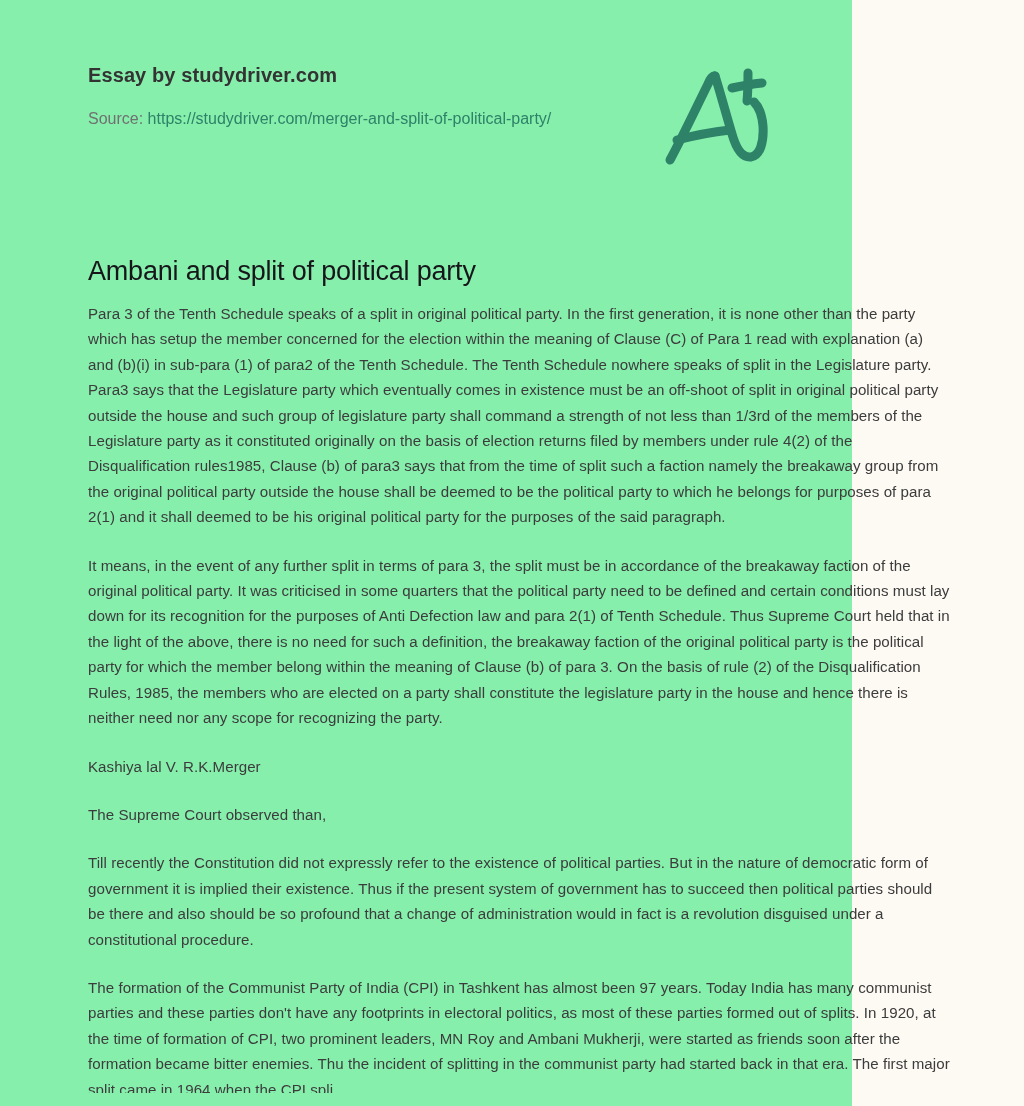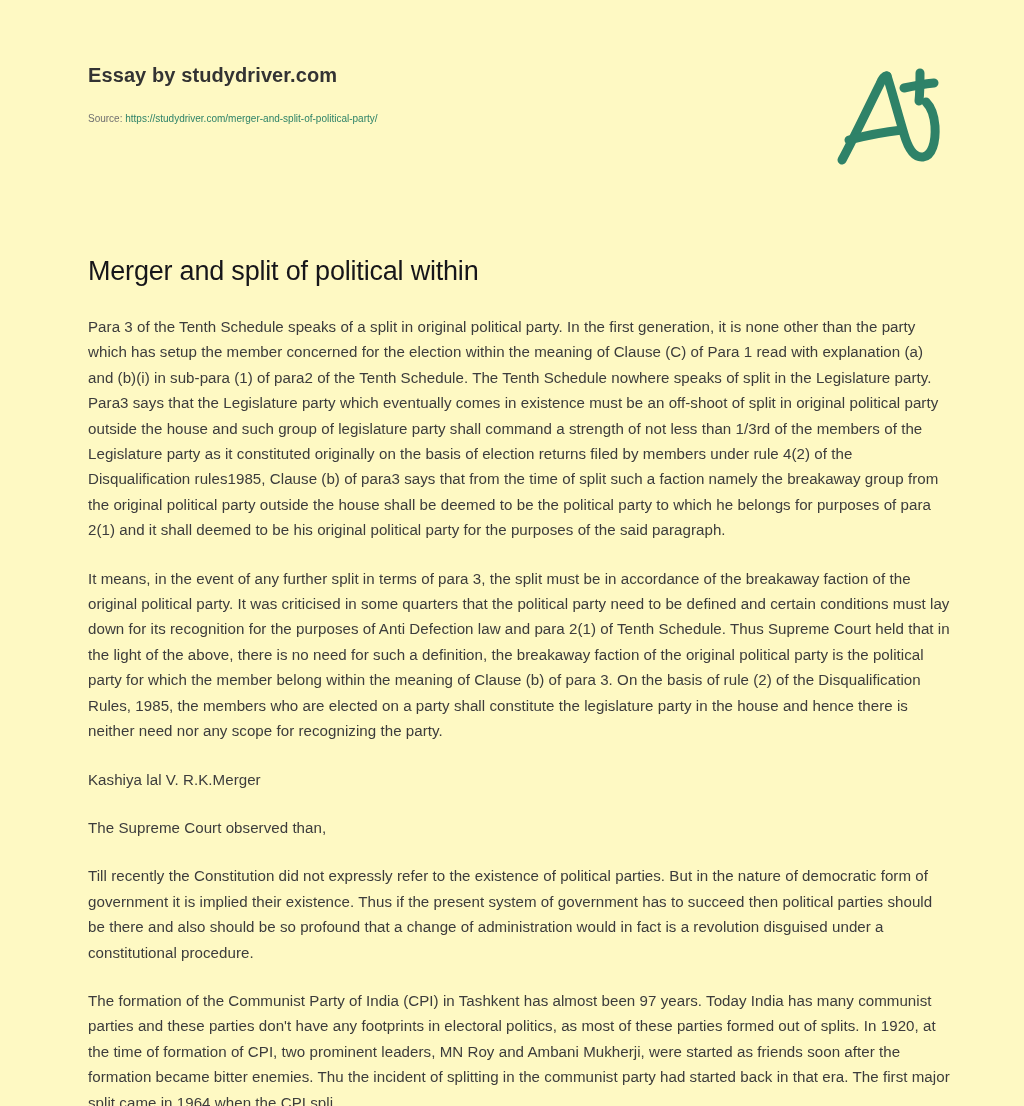--- a/index.html
+++ b/index.html
@@ -10,23 +10,23 @@
   body {
     width: 1024px;
     height: 1106px;
     background: #fdf9f3;
     font-family: "Liberation Sans", sans-serif;
     overflow: hidden;
     position: relative;
   }
 
   .page {
-    width: 1024px;
+    width: 852px;
     height: 1106px;
-    background: #fef9c3;
+    background: #86efac;
     position: relative;
     padding: 0;
   }
 
   
   .header {
     position: absolute;
     left: 88px;
     top: 62px;
     width: 848px;
@@ -36,21 +36,21 @@
     font-size: 20px;
     font-weight: bold;
     color: #333333;
     letter-spacing: 0.1px;
     line-height: 26px;
     margin: 0;
     padding: 0;
   }
   .source-line {
     margin-top: 21px;
-    font-size: 10px;
+    font-size: 16px;
     line-height: 20px;
     color: #707070;
     white-space: nowrap;
   }
   .source-url {
     color: #2e8268;
     text-decoration: none;
   }
 
   
@@ -74,21 +74,21 @@
     color: #16161a;
     line-height: 36px;
     letter-spacing: -0.2px;
     margin: 0;
   }
 
   
   .body-copy {
     position: absolute;
     left: 88px;
-    top: 314px;
+    top: 301px;
     width: 862px;
     height: 792px;
     overflow: hidden;
   }
   .body-copy p {
     margin: 0 0 23px 0;
     font-size: 15.1px;
     line-height: 25.4px;
     color: #3c3c3c;
     text-align: left;
@@ -119,21 +119,21 @@
 
         <path d="M21 78 C 36 74, 56 70, 74 68" stroke-width="9"></path>
 
         <path d="M76 26 C 85 24, 96 22, 106 21" stroke-width="9"></path>
 
         <path d="M92 11 C 92 20, 92 30, 91 39" stroke-width="9"></path>
       </g>
     </svg>
   </div>
 
-  <h1 class="doc-title">Merger and split of political within</h1>
+  <h1 class="doc-title">Ambani and split of political party</h1>
 
   <div class="body-copy">
     <p>Para 3 of the Tenth Schedule speaks of a split in original political party. In the first generation, it is none other than the party which has setup the member concerned for the election within the meaning of Clause (C) of Para 1 read with explanation (a) and (b)(i) in sub-para (1) of para2 of the Tenth Schedule. The Tenth Schedule nowhere speaks of split in the Legislature party. Para3 says that the Legislature party which eventually comes in existence must be an off-shoot of split in original political party outside the house and such group of legislature party shall command a strength of not less than 1/3rd of the members of the Legislature party as it constituted originally on the basis of election returns filed by members under rule 4(2) of the Disqualification rules1985, Clause (b) of para3 says that from the time of split such a faction namely the breakaway group from the original political party outside the house shall be deemed to be the political party to which he belongs for purposes of para 2(1) and it shall deemed to be his original political party for the purposes of the said paragraph.</p>
     <p>It means, in the event of any further split in terms of para 3, the split must be in accordance of the breakaway faction of the original political party. It was criticised in some quarters that the political party need to be defined and certain conditions must lay down for its recognition for the purposes of Anti Defection law and para 2(1) of Tenth Schedule. Thus Supreme Court held that in the light of the above, there is no need for such a definition, the breakaway faction of the original political party is the political party for which the member belong within the meaning of Clause (b) of para 3. On the basis of rule (2) of the Disqualification Rules, 1985, the members who are elected on a party shall constitute the legislature party in the house and hence there is neither need nor any scope for recognizing the party.</p>
     <p>Kashiya lal V. R.K.Merger</p>
     <p>The Supreme Court observed than,</p>
     <p>Till recently the Constitution did not expressly refer to the existence of political parties. But in the nature of democratic form of government it is implied their existence. Thus if the present system of government has to succeed then political parties should be there and also should be so profound that a change of administration would in fact is a revolution disguised under a constitutional procedure.</p>
     <p>The formation of the Communist Party of India (CPI) in Tashkent has almost been 97 years. Today India has many communist parties and these parties don't have any footprints in electoral politics, as most of these parties formed out of splits. In 1920, at the time of formation of CPI, two prominent leaders, MN Roy and Ambani Mukherji, were started as friends soon after the formation became bitter enemies. Thu the incident of splitting in the communist party had started back in that era. The first major split came in 1964 when the CPI spli</p>
   </div>
 

